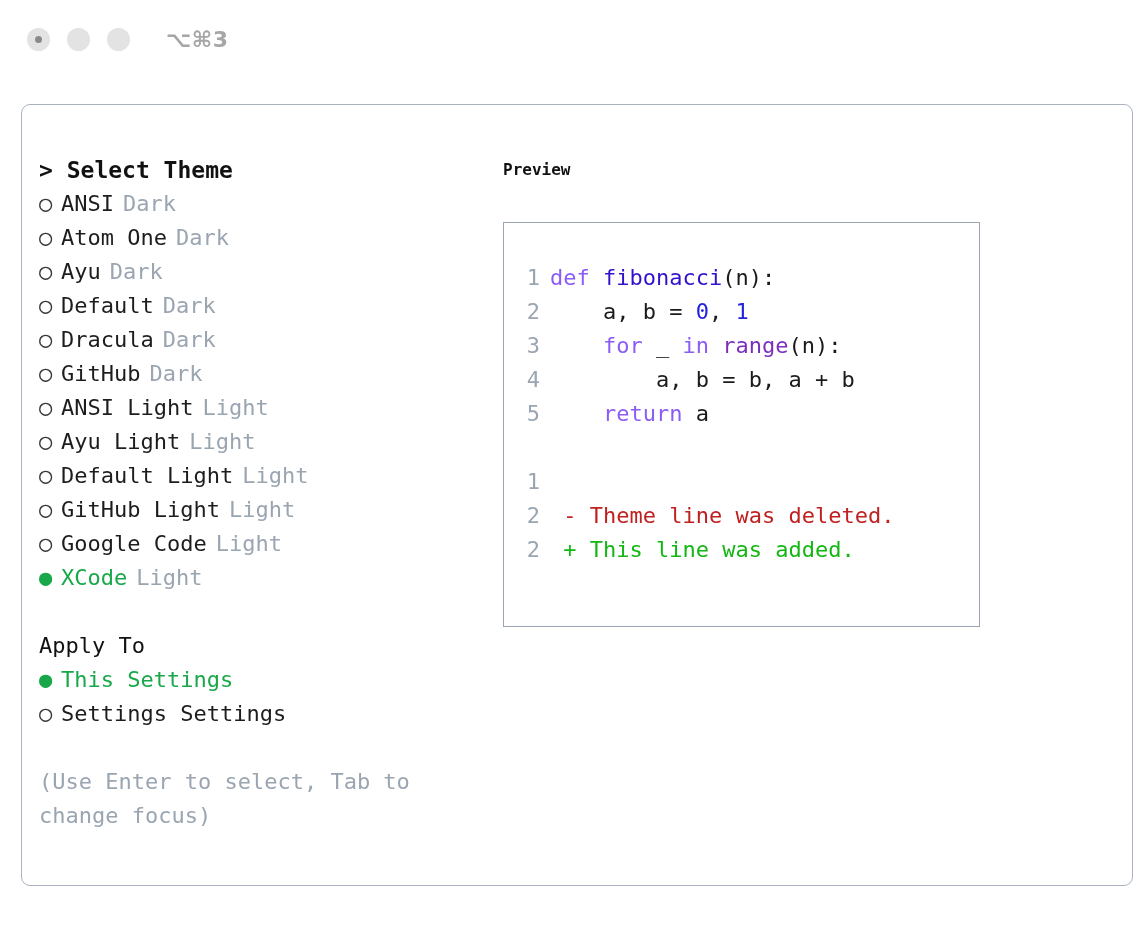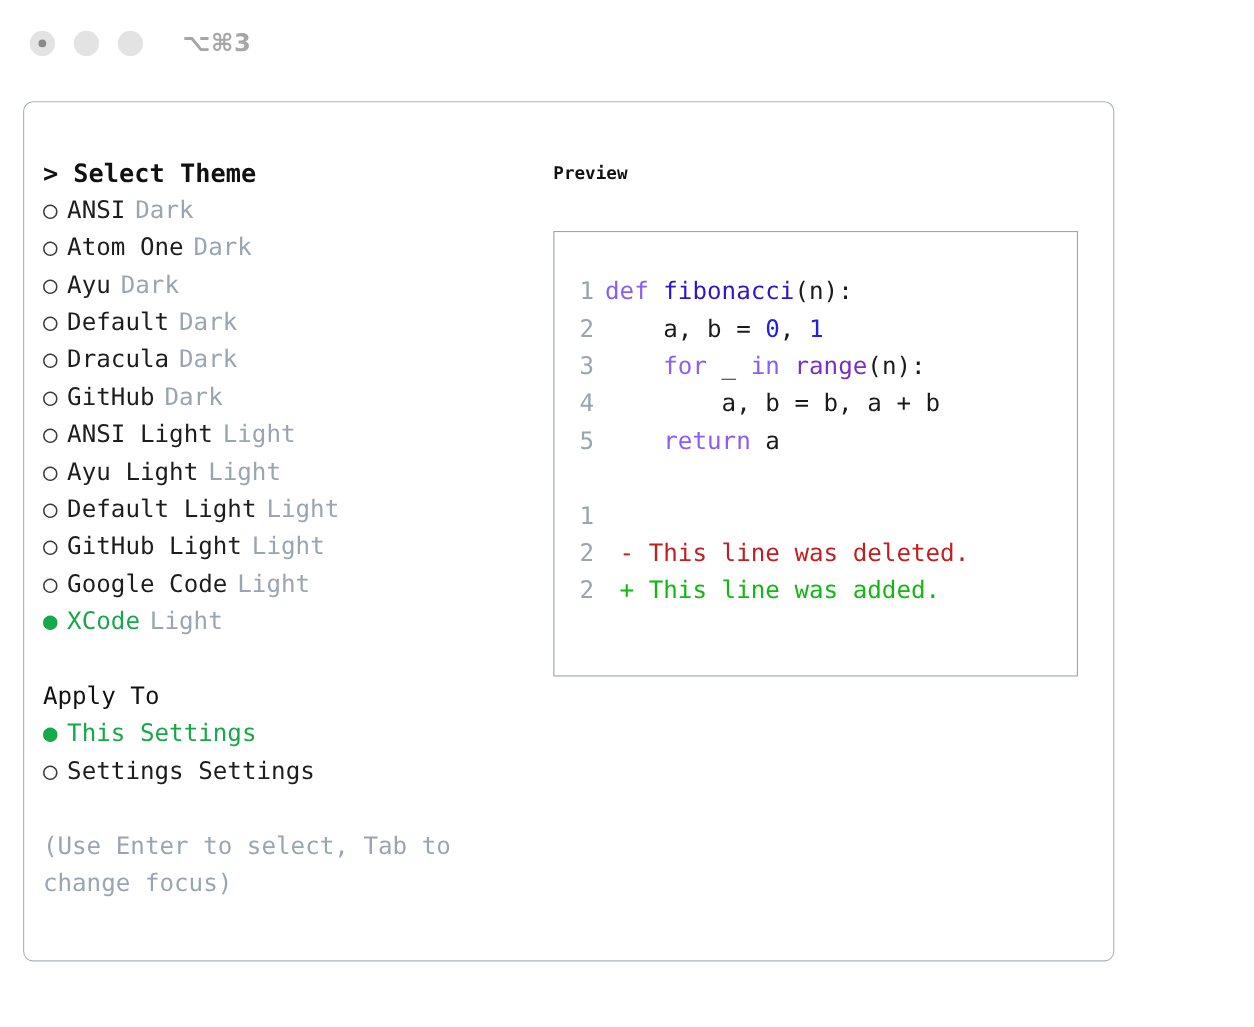--- a/index.html
+++ b/index.html
@@ -62,22 +62,22 @@
     font-weight: 700;
     color: #a6a6a6;
     letter-spacing: 0.5px;
     font-family: "DejaVu Sans", "Liberation Sans", sans-serif;
   }
 
   
   .panel {
     position: absolute;
     left: 21px;
-    top: 92px;
-    width: 992px;
+    top: 104px;
+    width: 1112px;
     height: 782px;
     box-sizing: border-box;
     border: 1.5px solid #aab2bf;
     border-radius: 9px;
     background: #ffffff;
   }
   .panel-inner {
     position: absolute;
     left: 0; top: 0;
     width: 100%;
@@ -245,21 +245,21 @@
           <div id="code-block">
               <div class="code-line"><span class="lineno">1</span><span class="code-body"><span class="tok-kw">def</span><span class="tok-txt"> </span><span class="tok-fn">fibonacci</span><span class="tok-txt">(n):</span></span></div>
               <div class="code-line"><span class="lineno">2</span><span class="code-body"><span class="tok-txt">    a, b = </span><span class="tok-num">0</span><span class="tok-txt">, </span><span class="tok-num">1</span></span></div>
               <div class="code-line"><span class="lineno">3</span><span class="code-body"><span class="tok-txt">    </span><span class="tok-kw">for</span><span class="tok-txt"> _ </span><span class="tok-kw">in</span><span class="tok-txt"> </span><span class="tok-call">range</span><span class="tok-txt">(n):</span></span></div>
               <div class="code-line"><span class="lineno">4</span><span class="code-body"><span class="tok-txt">        a, b = b, a + b</span></span></div>
               <div class="code-line"><span class="lineno">5</span><span class="code-body"><span class="tok-txt">    </span><span class="tok-kw">return</span><span class="tok-txt"> a</span></span></div>
             </div>
           <div class="blank-line"></div>
           <div id="diff-block">
               <div class="code-line"><span class="lineno">1</span><span class="code-body diff-ctx"><span>   </span></span></div>
-              <div class="code-line"><span class="lineno">2</span><span class="code-body diff-del"><span> - </span><span>This line was deleted.</span></span></div>
+              <div class="code-line"><span class="lineno">2</span><span class="code-body diff-del"><span> - </span><span>Theme line was deleted.</span></span></div>
               <div class="code-line"><span class="lineno">2</span><span class="code-body diff-add"><span> + </span><span>This line was added.</span></span></div>
             </div>
         </div>
       </div>
 
     </div>
   </div>
 </div>
 
 </body></html>

